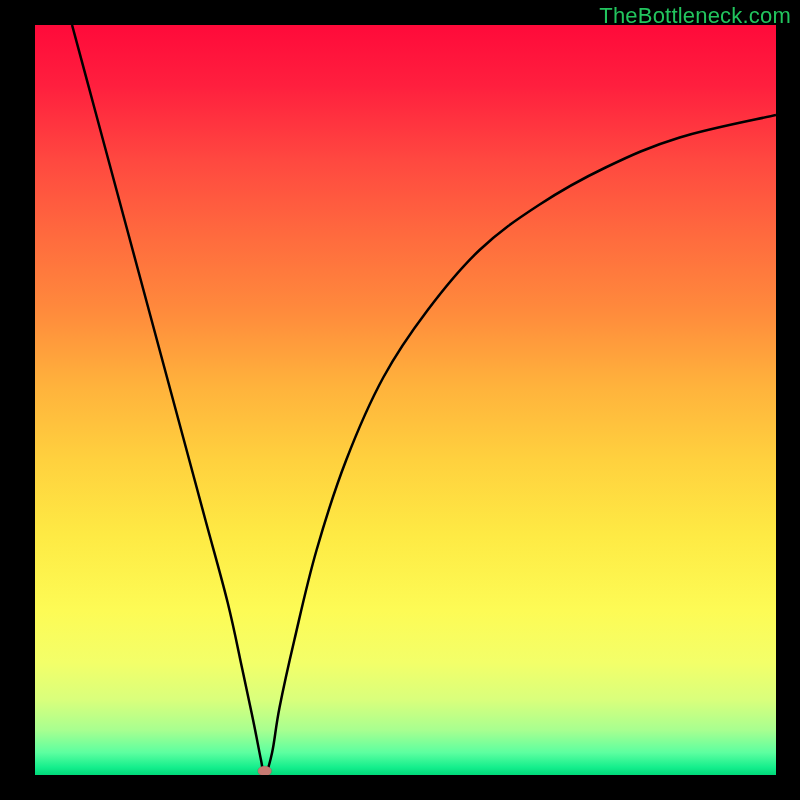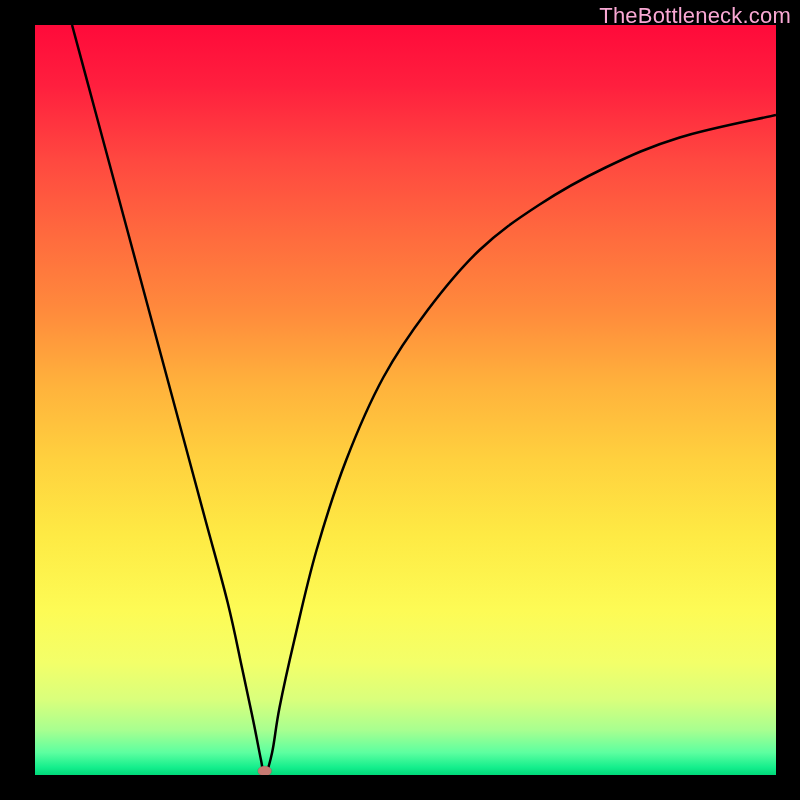--- a/index.html
+++ b/index.html
@@ -57,21 +57,21 @@
   }
   .minimum-marker {
     fill: #c77a72;
     stroke: rgba(0,0,0,0.2);
     stroke-width: 0.5px;
   }
   .watermark {
     position: absolute;
     top: 3px;
     right: 9px;
-    color: #f9a8d4;
+    color: #22c55e;
     font-size: 22px;
     letter-spacing: 0.2px;
     font-weight: 400;
     user-select: none;
   }
 </style>
 </head>
 <body>
 
 <div class="frame">

